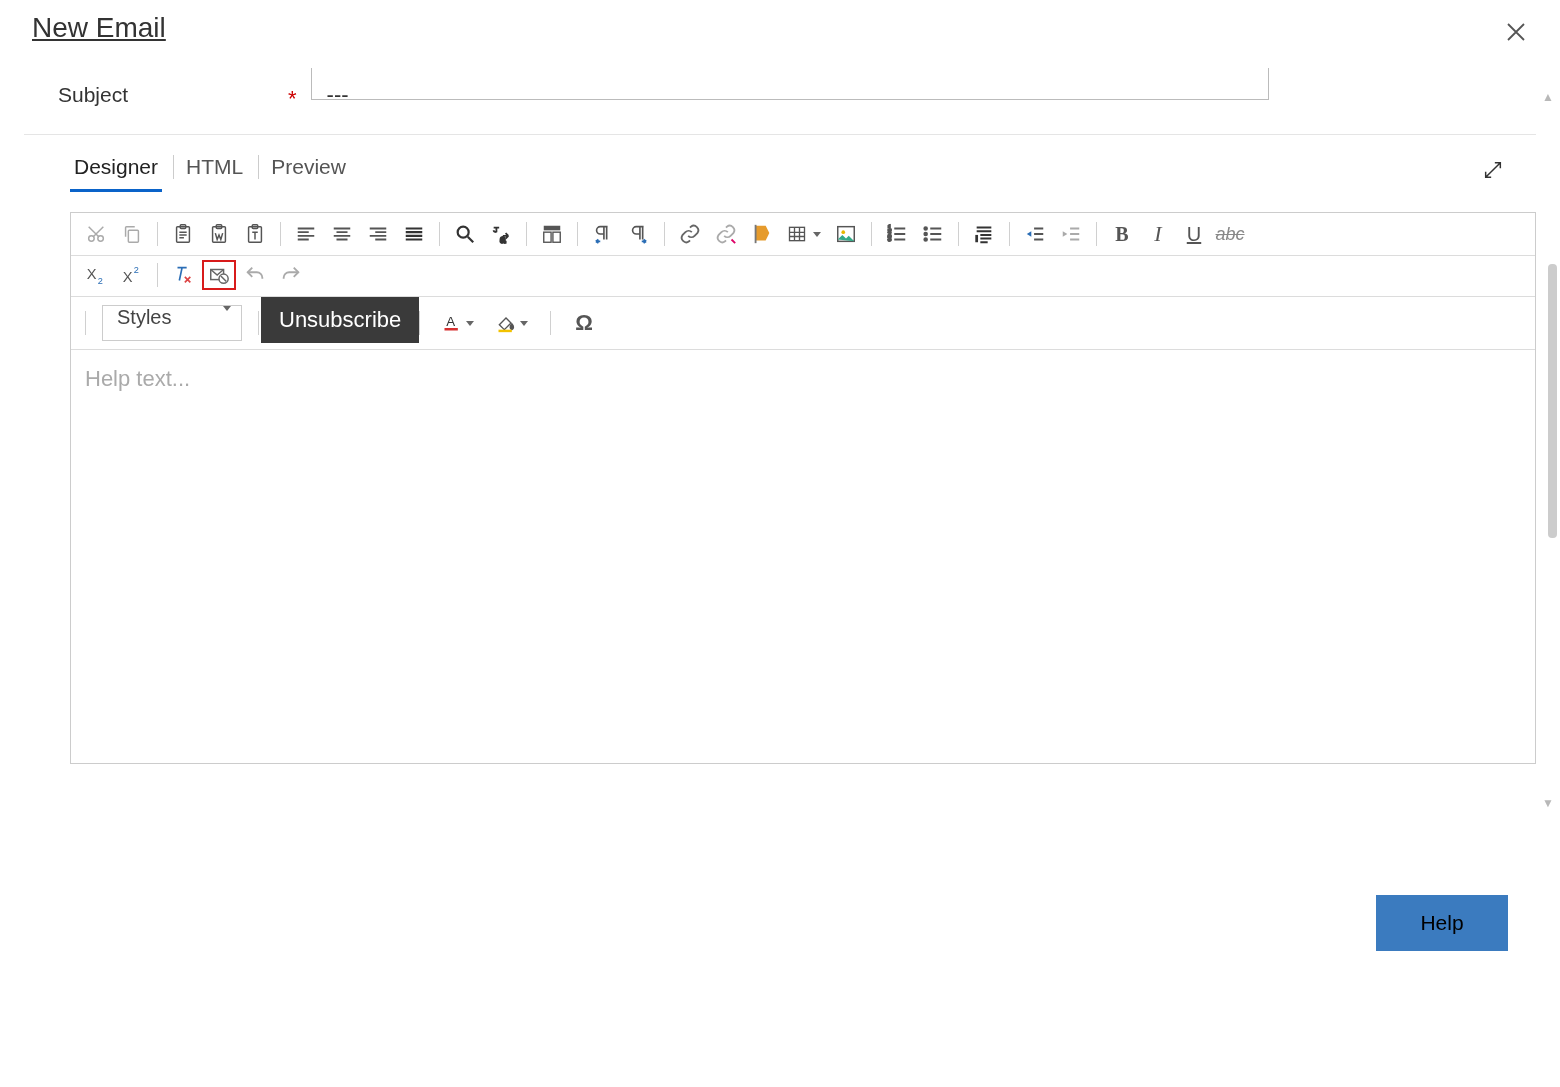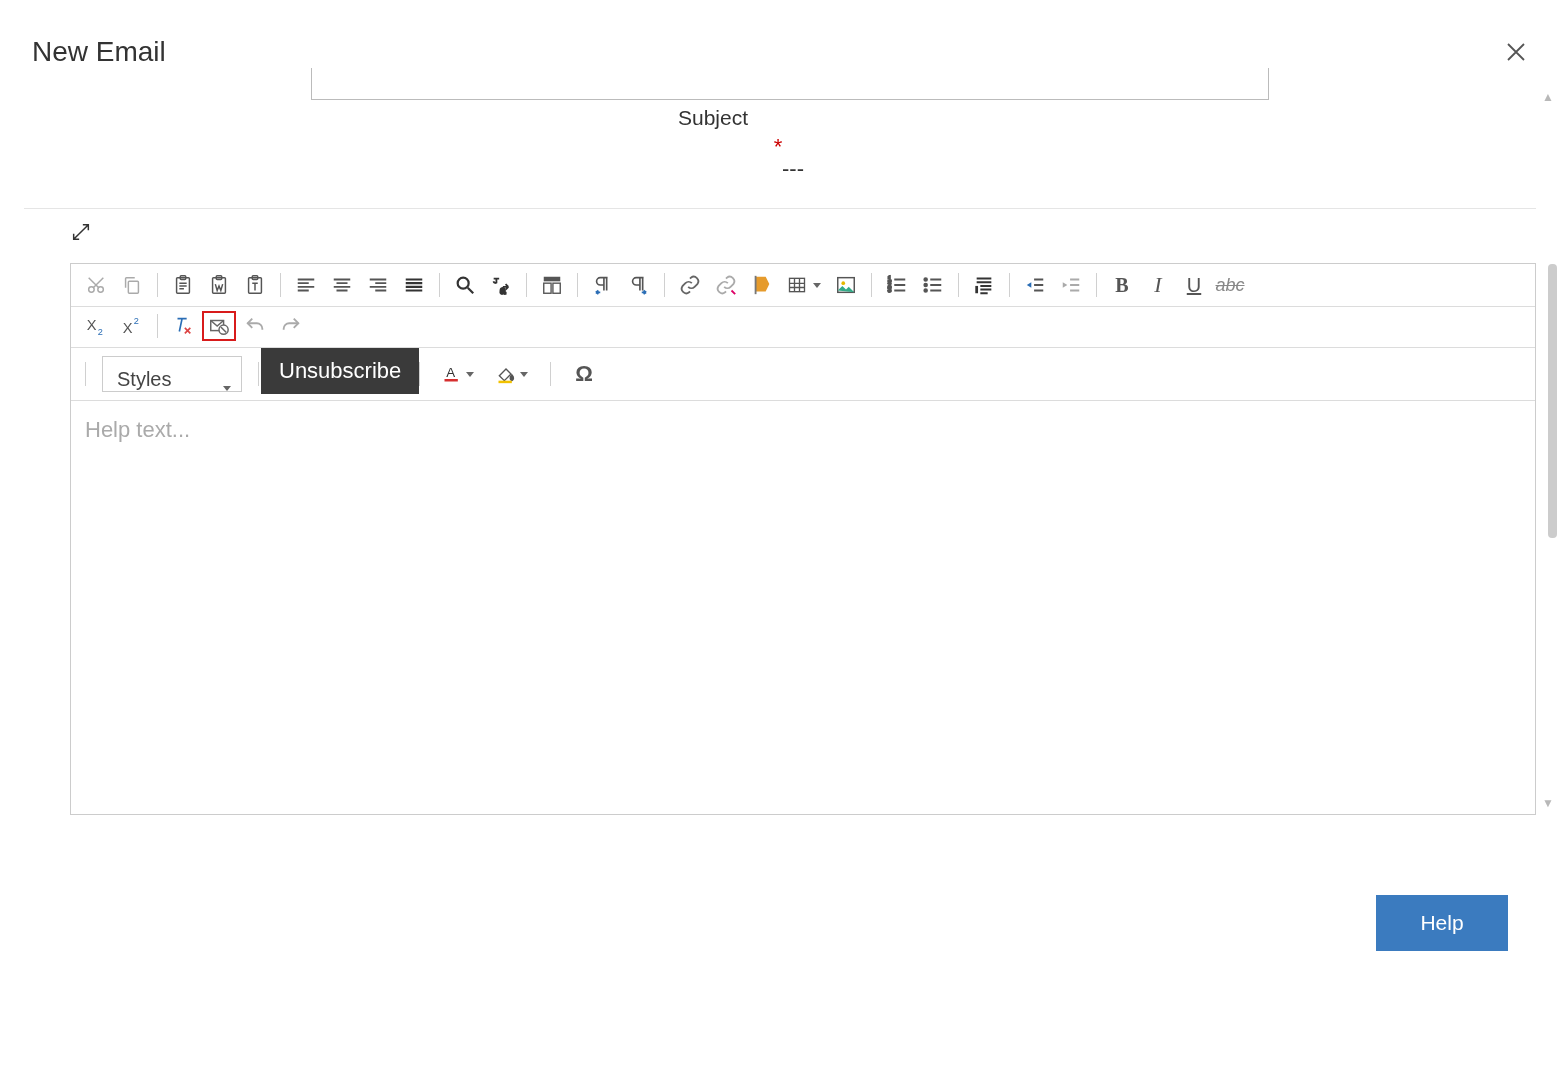--- a/index.html
+++ b/index.html
@@ -7,23 +7,24 @@
     font-family: "Segoe UI", Arial, sans-serif;
     background: #fff;
     color: #333;
     width: 1560px;
     height: 1087px;
     position: relative;
     overflow: hidden;
   }
   .header {
     display: flex;
-    align-items: center;
+    align-items: flex-end;
     justify-content: space-between;
-    padding: 36px 32px 18px 32px;
+    padding: 12px 32px 18px 32px;
+    text-decoration: underline;
   }
   .header h1 {
     font-size: 28px;
     font-weight: 400;
     color: #333;
   }
   .close-btn {
     width: 24px;
     height: 24px;
     cursor: pointer;
@@ -32,21 +33,20 @@
   }
   .divider { border-bottom: 1px solid #e5e5e5; }
   .divider-upper {
     position: absolute; left: 311px; top: 68px; width: 958px; height: 32px;
     border-left: 1px solid #bbb; border-right: 1px solid #bbb; border-bottom: 1px solid #bbb;
   }
   .subject-row {
     display: flex; align-items: center;
     padding: 20px 32px 26px 58px;
     font-size: 21px;
-    flex-direction: column;
   }
   .subject-label { color: #333; width: 230px; }
   .required { color: #cc0000; margin-right: 30px; font-size: 22px; position: relative; top: 4px; }
   .subject-value { font-size: 22px; }
   .tabs-row {
     display: flex; align-items: center; justify-content: space-between;
     padding: 12px 56px 0 70px;
   }
   .tabs { display: flex; }
   .tab {
@@ -95,21 +95,21 @@
   }
   .toolbar2 {
     display: flex; align-items: center; padding: 4px 8px 6px 8px;
     border-bottom: 1px solid #dcdcdc; gap: 2px; flex-wrap: wrap;
   }
   .toolbar3 {
     display: flex; align-items: center; padding: 8px 8px; gap: 10px;
     border-bottom: 1px solid #dcdcdc; position: relative;
   }
   .combo {
-    border: 1px solid #ccc; height: 36px; display: flex; align-items: flex-end;
+    border: 1px solid #ccc; height: 36px; display: flex; align-items: flex-start;
     justify-content: space-between; padding: 0 10px 0 14px; font-size: 20px; color: #444;
     cursor: pointer; background: #fff;
   }
   .combo .caret { margin-left: 10px; }
   .tooltip {
     position: absolute; background: #3a3a3a; color: #fff;
     font-size: 22px; padding: 10px 18px; top: 0; left: 190px;
     z-index: 10; white-space: nowrap;
   }
   .font-color-btn, .bg-color-btn {
@@ -122,21 +122,21 @@
   .footer {
     position: absolute; bottom: 136px; right: 52px;
     display: flex; gap: 14px;
   }
   .btn {
     height: 56px; min-width: 132px; padding: 0 26px;
     display: flex; align-items: center; justify-content: center;
     font-size: 21px; cursor: pointer; border: 1px solid #3b7bbf;
     background: #fff; color: #2c6fb5;
   }
-  .btn.primary { background: #3b7bbf; color: #ffffff; border-color: #3b7bbf; }
+  .btn.primary { background: #3b7bbf; color: #000000; border-color: #3b7bbf; }
   .scroll-arrow { position: absolute; right: 6px; color: #b8b8b8; font-size: 12px; }
   .scroll-arrow.up { top: 90px; }
   .scroll-arrow.down { top: 796px; }
   .scroll-thumb { position: absolute; right: 3px; top: 264px; width: 9px; height: 274px; background: #ccc; border-radius: 4px; }
   .bold-t { font-weight: 700; font-size: 20px; font-family: Georgia, serif; }
   .italic-t { font-style: italic; font-size: 22px; font-family: Georgia, serif; }
   .under-t { text-decoration: underline; font-size: 20px;}
   .strike-t { text-decoration: line-through; font-size: 18px; color: #888; font-style: italic;}
 </style>
 </head>
@@ -154,20 +154,25 @@
 <div class="scroll-arrow up">▲</div>
 
 <div class="subject-row">
   <span class="subject-label">Subject</span>
   <span class="required">*</span>
   <span class="subject-value">---</span>
 </div>
 <div class="divider" style="margin-left:24px;margin-right:24px;"></div>
 
 <div class="tabs-row">
+  <div class="tabs">
+    <div class="tab active sep">Designer</div>
+    <div class="tab sep">HTML</div>
+    <div class="tab">Preview</div>
+  </div>
   <svg class="expand-icon" viewBox="0 0 24 24" fill="none">
     <path d="M4 20 L20 4 M14 4 H20 V10 M10 20 H4 V14"></path>
   </svg>
 </div>
 
 <div class="editor-frame">
 
   <div class="toolbar">
     <div class="tb-btn disabled">
         <svg viewBox="0 0 24 24" fill="none" stroke="currentColor" stroke-width="1.6">

